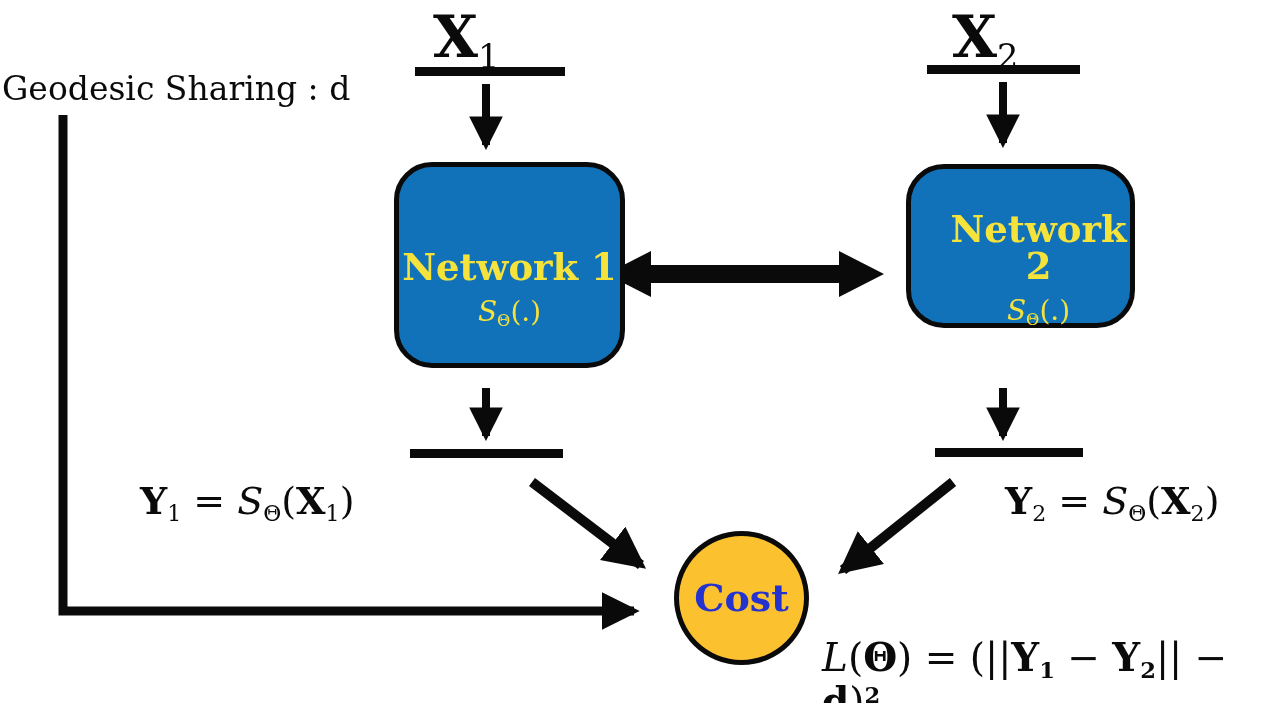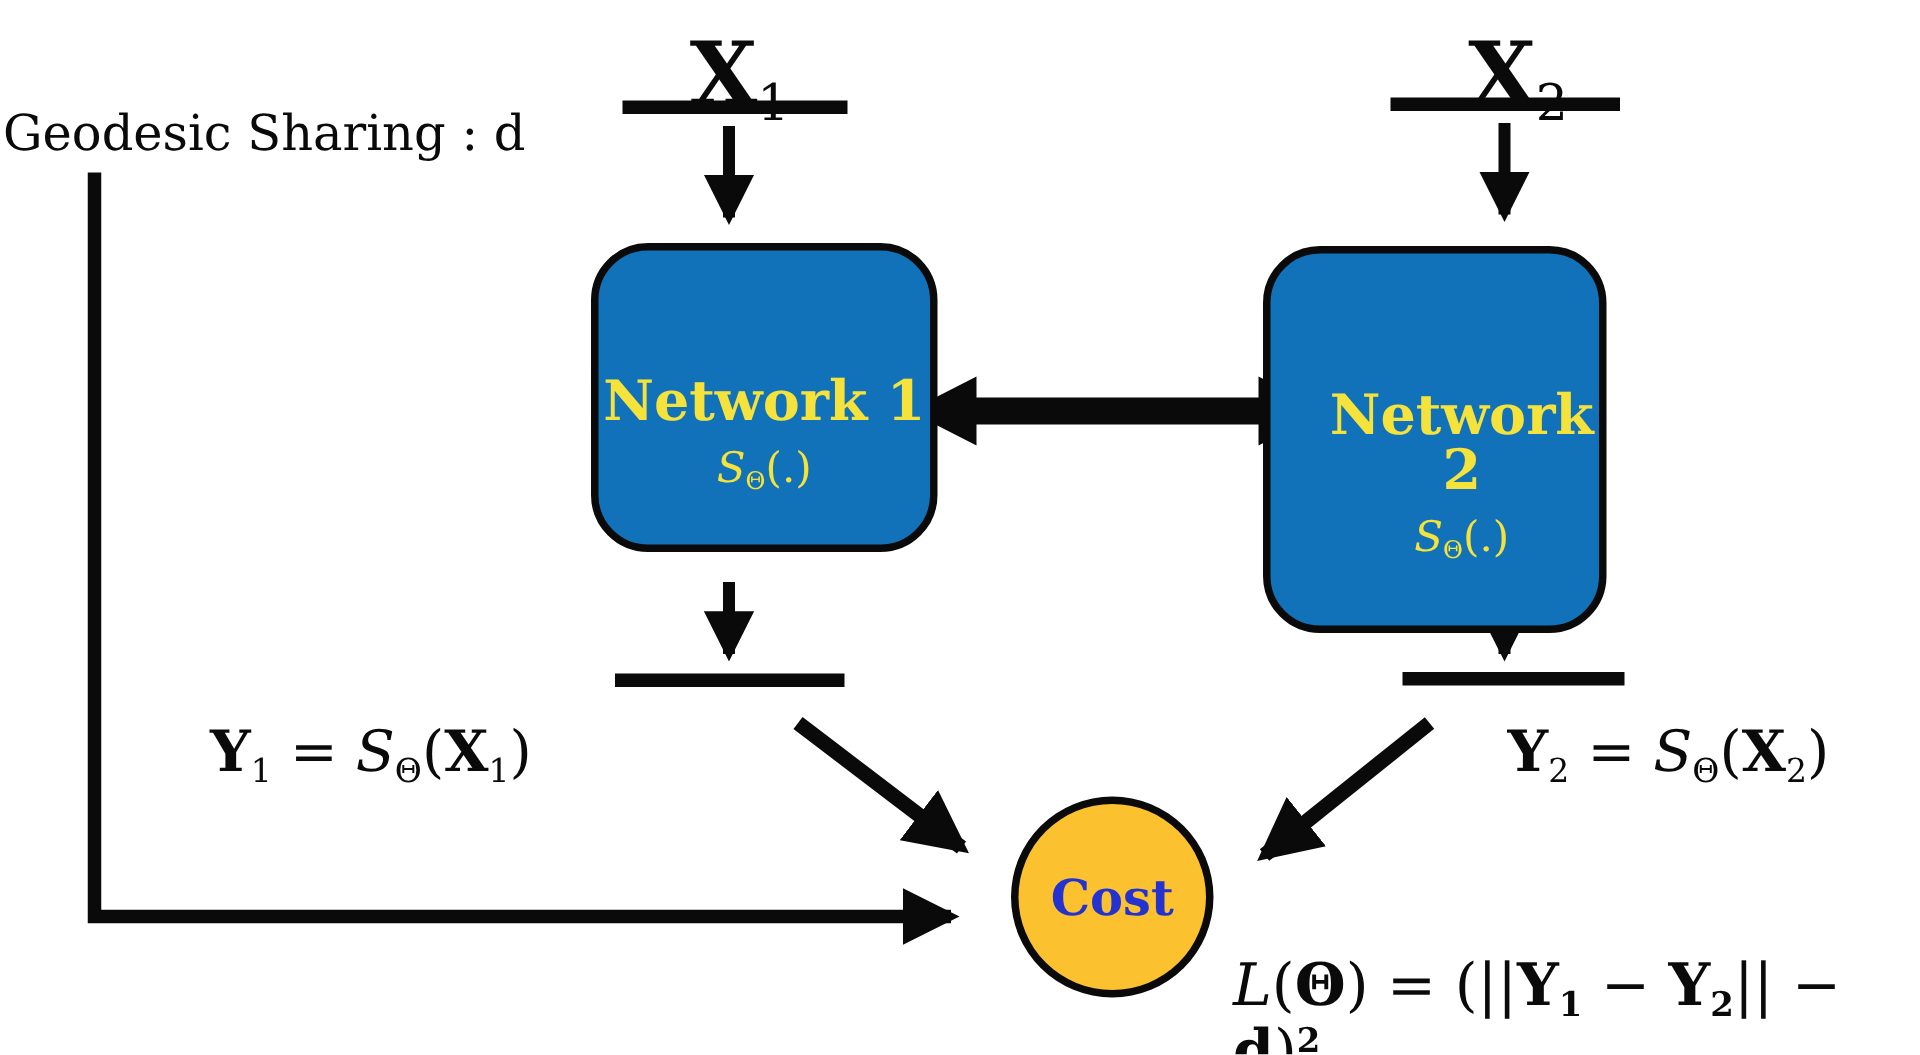--- a/index.html
+++ b/index.html
@@ -16,53 +16,53 @@
   .abs{position:absolute;line-height:1;}
 
   
   .seg-b{font-weight:bold;}
   .seg-i{font-style:italic;}
   .seg-sub{font-size:0.58em;vertical-align:-0.32em;}
   .seg-sup{font-size:0.58em;vertical-align:0.55em;}
 
   #geodesic-label{left:2px;top:72px;font-size:33px;}
 
-  .input-label{top:20px;width:120px;text-align:center;font-size:58px;}
+  .input-label{top:8px;width:120px;font-size:58px;}
   #x1-label{left:433px;}
   #x2-label{left:952px;}
 
   .net-box{
     box-sizing:border-box;
     background:#1172B9;
     border:5px solid #0a0a0a;
     border-radius:38px;
     display:flex;flex-direction:column;align-items:center;justify-content:center;
     padding-top:48px;
     color:#F5E33C;
     text-align:center;
   }
   #network1-box{left:372px;top:162px;width:231px;height:206px;margin-left:22px;}
-  #network2-box{left:842px;top:164px;width:229px;height:258px;padding-left:36px;}
+  #network2-box{left:906px;top:164px;width:229px;height:164px;padding-left:36px;}
   .net-title{font-size:37px;font-weight:bold;}
   .net-fn{font-size:28px;margin-top:12px;}
 
   #param-label{left:627px;top:160px;width:228px;text-align:center;
     font-size:31px;font-weight:bold;line-height:1.45;}
 
   .out-eq{top:482px;font-size:38px;}
   #y1-equation{left:140px;}
   #y2-equation{left:1005px;}
 
   #cost-node{
     box-sizing:border-box;
     left:674px;top:531px;width:135px;height:134px;
     background:#FBC12F;border:5px solid #0a0a0a;border-radius:50%;
     display:flex;align-items:center;justify-content:center;
   }
-  #cost-label{color:#2433D0;font-size:33px;font-weight:bold;}
+  #cost-label{color:#2433D0;font-size:38px;font-weight:bold;}
 
   #loss-equation{left:786px;top:638px;font-size:39px;margin-left:36px;}
 </style>
 </head>
 <body>
 
 <div id="canvas">
 
   <svg id="shapes" viewBox="0 0 1280 703" xmlns="http://www.w3.org/2000/svg">
     <defs>

